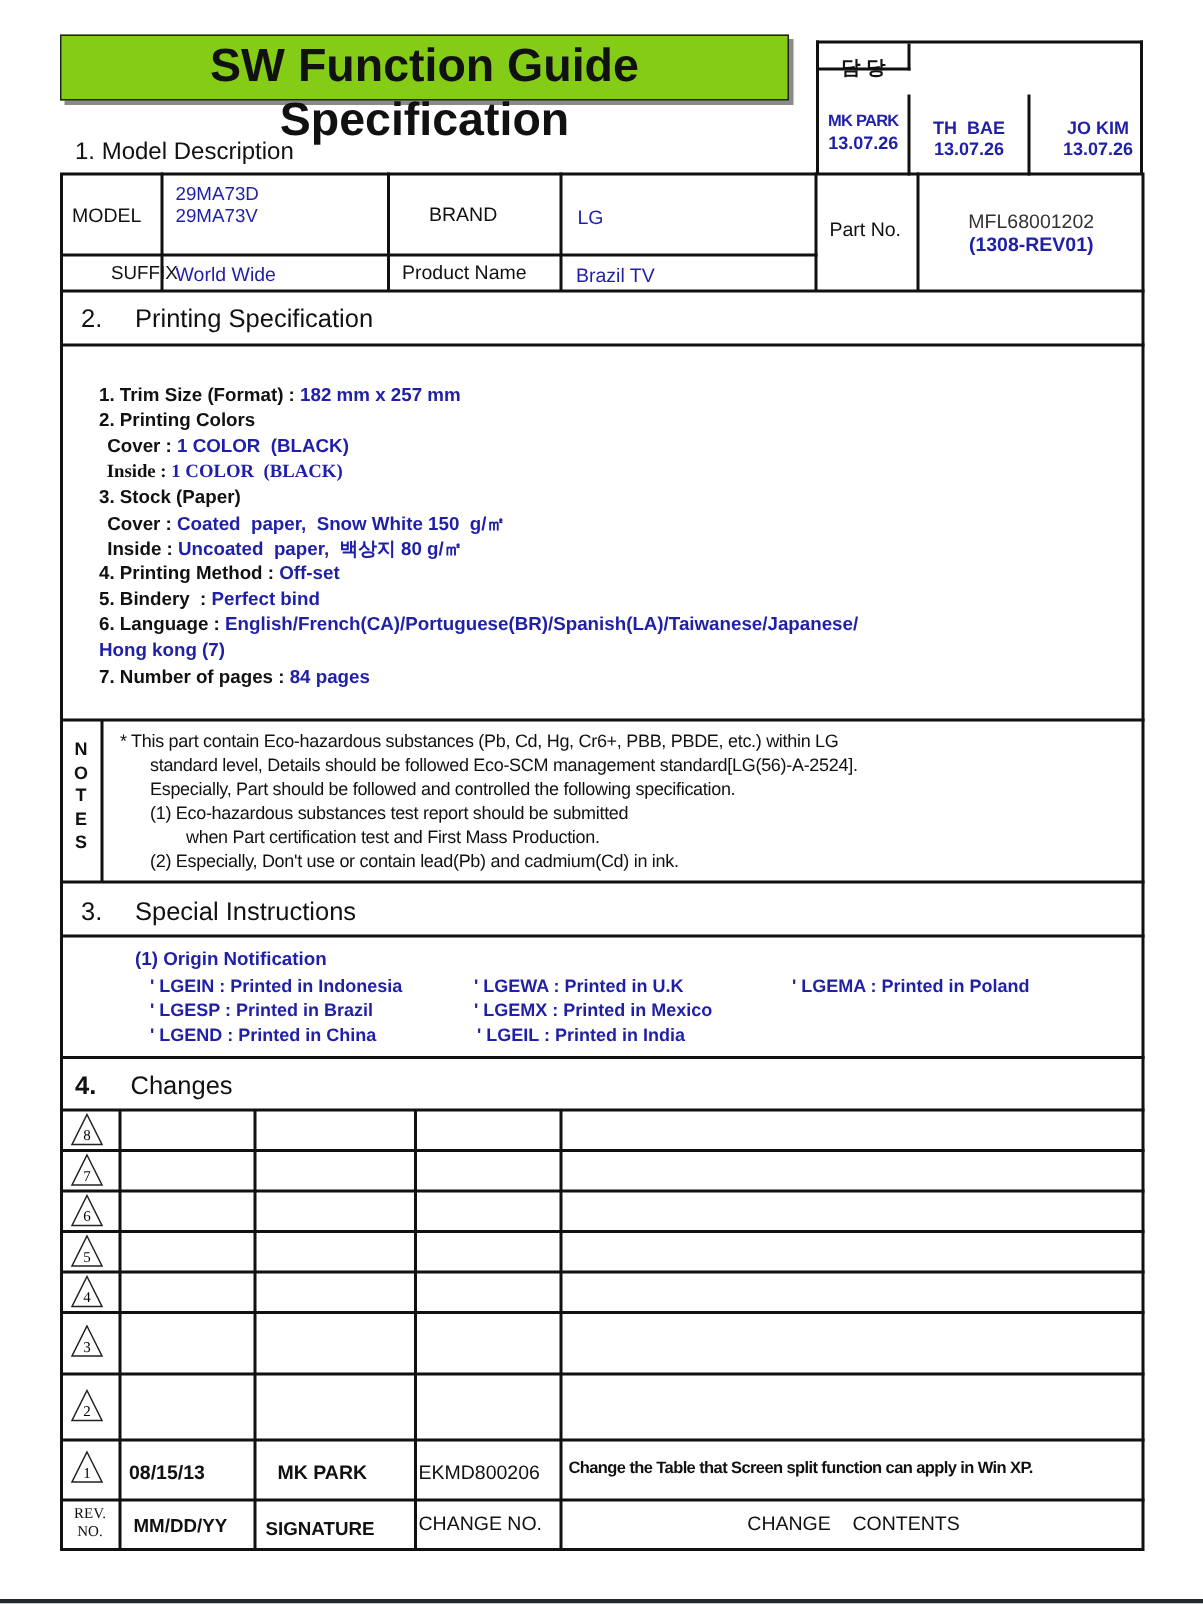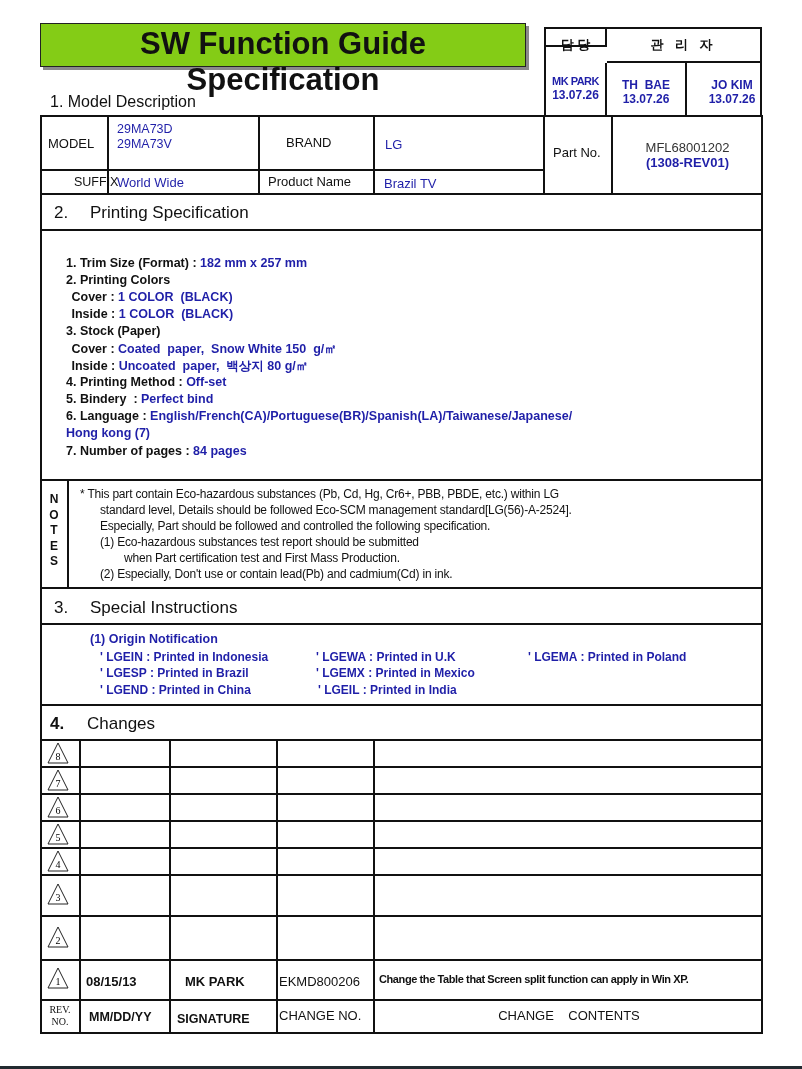--- a/index.html
+++ b/index.html
@@ -40,21 +40,20 @@
 <body>
 
 <div id="title-box" class="abs">
   <div id="title-text">SW Function Guide Specification</div>
 </div>
 
 <div id="model-desc-title" class="abs">1.  Model Description</div>
 
 <div id="approval" class="abs">
   <div class="ap-cell" style="left:0;top:0;width:61px;height:18px;border-right:2px solid #111;border-bottom:2px solid #111;font-size:13px;line-height:32px;">담 당</div>
-  <div class="ap-cell" style="left:61px;top:0;width:153px;height:34px;border-bottom:2px solid #111;font-size:13px;line-height:32px;letter-spacing:4px;">관 리 자</div>
 
   <div class="ap-cell blue" style="left:0;top:34px;width:61px;height:54px;border-right:2px solid #111;padding-top:11px;font-size:11px;line-height:14px;">
     <div style="letter-spacing:-0.5px;">MK PARK</div>
     <div style="font-size:12px;">13.07.26</div>
   </div>
   <div class="ap-cell blue" style="left:61px;top:34px;width:80px;height:54px;border-right:2px solid #111;padding-top:15px;font-size:12px;line-height:14px;">
     <div style="white-space:pre;">TH  BAE</div>
     <div>13.07.26</div>
   </div>
   <div class="ap-cell blue" style="left:141px;top:34px;width:90px;height:54px;padding-top:15px;font-size:12px;line-height:14px;">
@@ -90,21 +89,21 @@
   <div class="blue bold">(1308-REV01)</div>
 </div>
 
 <div class="line-h" style="left:40px;top:229px;width:723px;"></div>
 <div class="sec-title" style="left:54px;top:203px;">2.</div>
 <div class="sec-title" style="left:90px;top:203px;">Printing Specification</div>
 
 <div class="spec-line" style="top:256px;"><span>1. Trim Size (Format) : </span><span class="blue">182  mm x 257  mm</span></div>
 <div class="spec-line" style="top:273px;"><span>2. Printing Colors</span><span class="blue"></span></div>
 <div class="spec-line" style="top:290px;left:68px;"><span style="white-space:pre;"> Cover : </span><span class="blue" style="white-space:pre;">1 COLOR  (BLACK)</span></div>
-<div class="spec-line" style="top:307px;left:68px;"><span style="white-space:pre;"> Inside : </span><span class="blue" style="white-space:pre;">1 COLOR  (BLACK)</span></div>
+<div class="spec-line" style="top:307px;left:68px;font-family:Liberation Serif, serif;"><span style="white-space:pre;"> Inside : </span><span class="blue" style="white-space:pre;">1 COLOR  (BLACK)</span></div>
 <div class="spec-line" style="top:324px;"><span>3. Stock (Paper)</span><span class="blue"></span></div>
 <div class="spec-line" style="top:341px;left:68px;"><span style="white-space:pre;"> Cover : </span><span class="blue" style="white-space:pre;">Coated  paper,  Snow White 150  g/㎡</span></div>
 <div class="spec-line" style="top:358px;left:68px;"><span style="white-space:pre;"> Inside : </span><span class="blue" style="white-space:pre;">Uncoated  paper,  백상지 80 g/㎡</span></div>
 <div class="spec-line" style="top:375px;"><span>4. Printing Method : </span><span class="blue">Off-set</span></div>
 <div class="spec-line" style="top:392px;"><span style="white-space:pre;">5. Bindery  : </span><span class="blue">Perfect bind</span></div>
 <div class="spec-line" style="top:409px;"><span>6. Language : </span><span class="blue">English/French(CA)/Portuguese(BR)/Spanish(LA)/Taiwanese/Japanese/</span></div>
 <div class="spec-line blue" style="top:426px;left:66px;">Hong kong (7)</div>
 <div class="spec-line" style="top:444px;"><span>7. Number of pages : </span><span class="blue">84 pages</span></div>
 
 <div class="line-h" style="left:40px;top:479px;width:723px;"></div>

